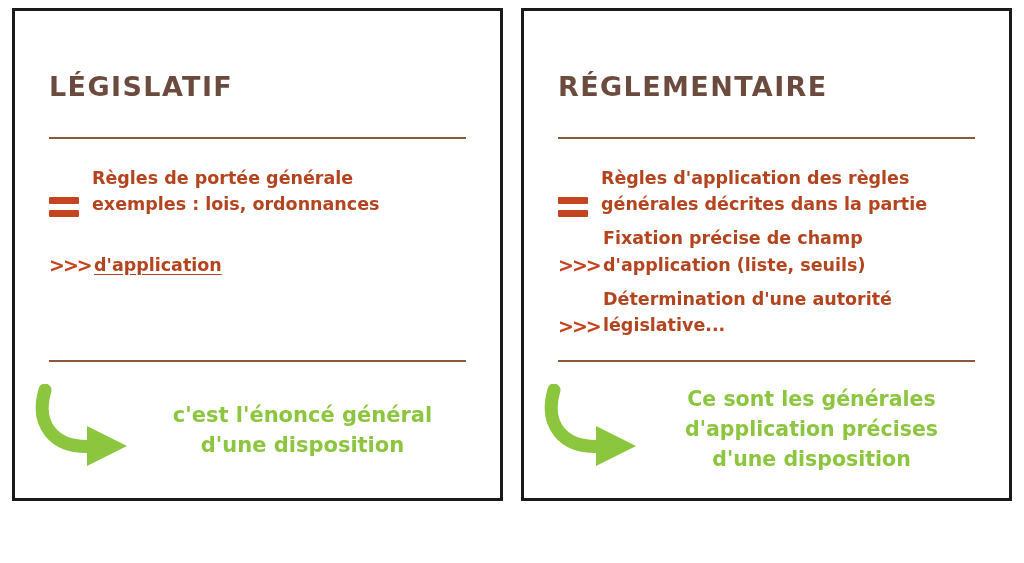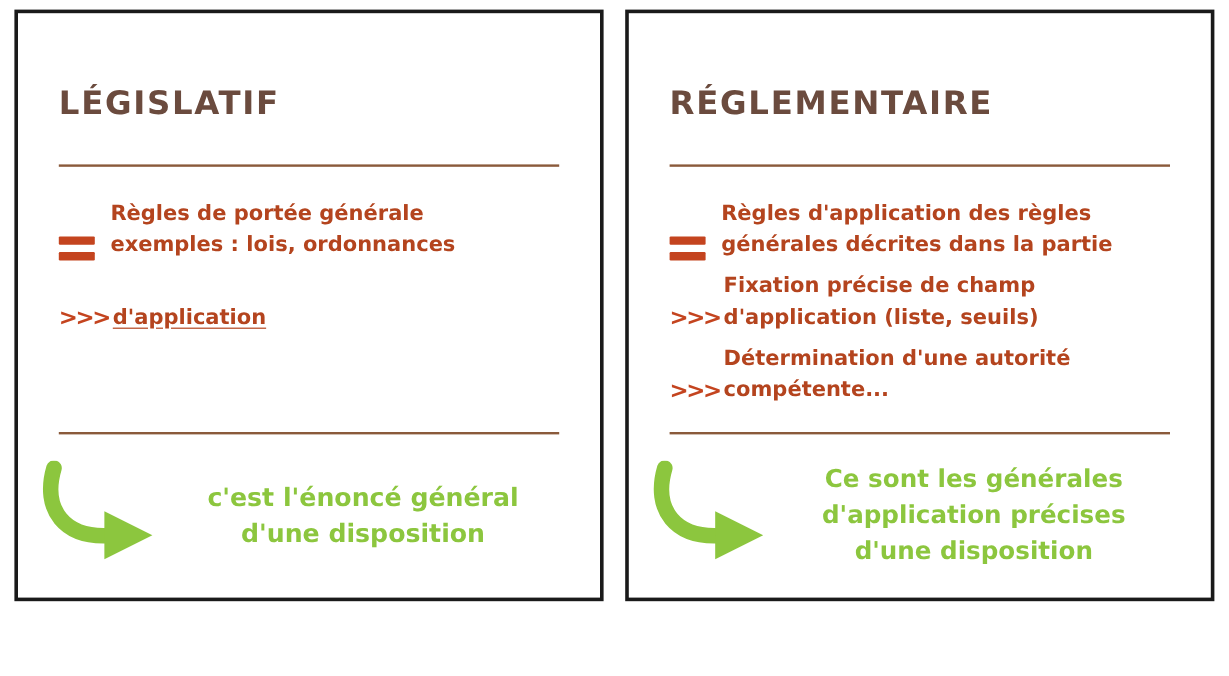--- a/index.html
+++ b/index.html
@@ -199,21 +199,21 @@
         <div class="bullet-text">
           <div>Fixation précise de champ</div>
           <div>d'application (liste, seuils)</div>
         </div>
       </div>
 
       <div class="bullet-row">
         <div class="marker-arrows">&gt;&gt;&gt;</div>
         <div class="bullet-text">
           <div>Détermination d'une autorité</div>
-          <div>compétente...</div>
+          <div>législative...</div>
         </div>
       </div>
 
     </div>
 
     <div class="spacer"></div>
     <div class="bottom-rule"></div>
 
     <div class="conclusion">
       <svg class="arrow-curve" viewBox="0 0 108 92">

